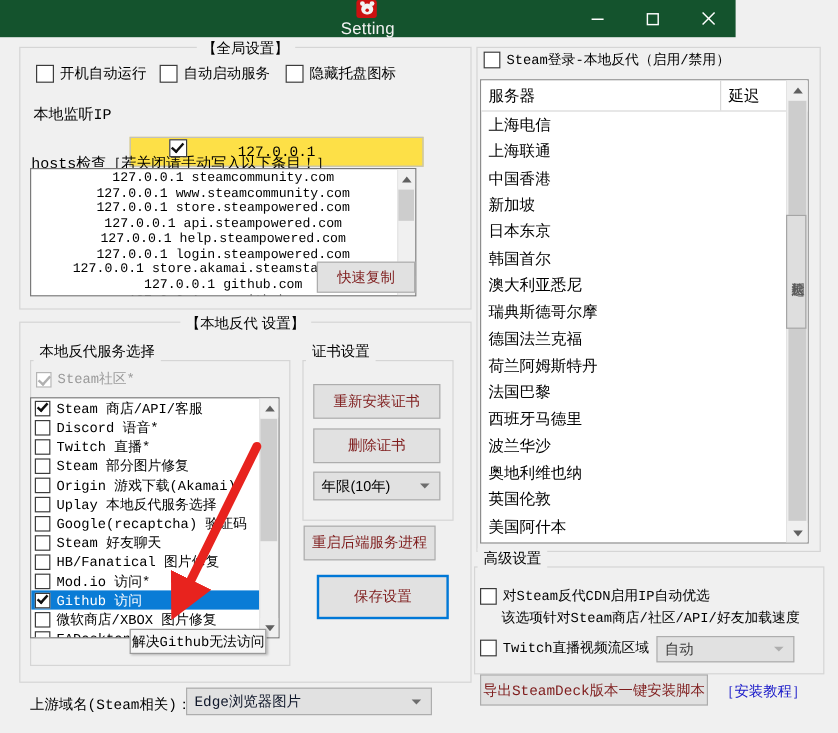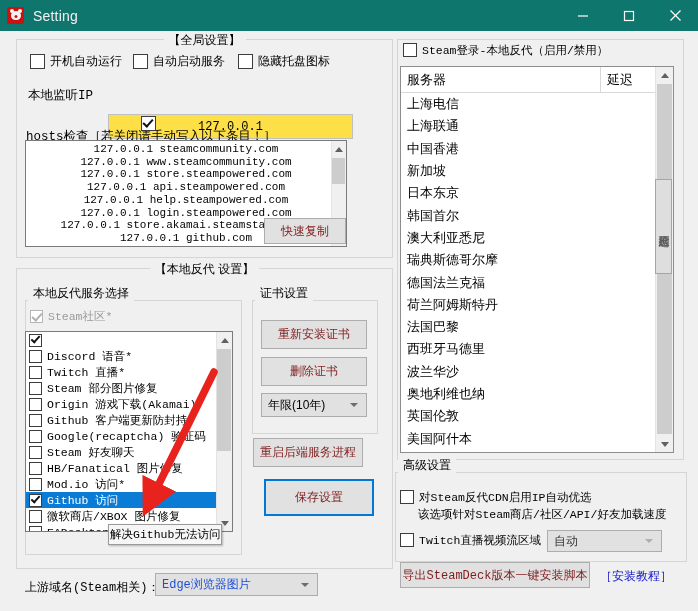--- a/index.html
+++ b/index.html
@@ -7,22 +7,22 @@
     width:698px;height:611px;overflow:hidden;
     background:#f0f0f0;
     font-family:"Liberation Sans","DejaVu Sans",sans-serif;
     font-size:12px;color:#000;
     -webkit-font-smoothing:none;
   }
   .win{position:relative;width:698px;height:611px;background:#f0f0f0;}
 
   
   .titlebar{
-    position:absolute;left:0;top:0;width:698px;height:31px;
-    background:#0f766e;display:flex;align-items:center;
+    position:absolute;left:0;top:0;width:613px;height:31px;
+    background:#14532d;display:flex;align-items:center;flex-direction:column;
   }
   .app-icon{
     width:17px;height:17px;margin-left:7px;margin-right:9px;
     background:#cc1111;border-radius:2px;position:relative;
     display:flex;align-items:center;justify-content:center;
   }
   .app-icon .glyph{
     width:10px;height:9px;background:#f2f2f2;border-radius:50% 50% 45% 45%;
     position:relative;
   }
@@ -256,40 +256,41 @@
 
   <div class="cb checked disabled mono" style="position:absolute;left:30px;top:310px;font-size:11.5px;">
     <span class="box" style="width:11px;height:11px;"></span>
     <span class="lbl" style="font-size:11.5px;">Steam社区*</span>
   </div>
 
   <div id="svc-list">
     <div id="svc-rows" style="position:absolute;left:0;top:0;right:15px;">
         <div class="svc-row checked">
           <span class="box"></span>
+          <span>Steam 商店/API/客服</span>
         </div>
         <div class="svc-row">
           <span class="box"></span>
           <span>Discord 语音*</span>
         </div>
         <div class="svc-row">
           <span class="box"></span>
           <span>Twitch 直播*</span>
         </div>
         <div class="svc-row">
           <span class="box"></span>
           <span>Steam 部分图片修复</span>
         </div>
         <div class="svc-row">
           <span class="box"></span>
           <span>Origin 游戏下载(Akamai)</span>
         </div>
         <div class="svc-row">
           <span class="box"></span>
-          <span>Github 客户端更新防封持</span>
+          <span>Uplay 本地反代服务选择</span>
         </div>
         <div class="svc-row">
           <span class="box"></span>
           <span>Google(recaptcha) 验证码</span>
         </div>
         <div class="svc-row">
           <span class="box"></span>
           <span>Steam 好友聊天</span>
         </div>
         <div class="svc-row">
@@ -333,21 +334,21 @@
   <div class="btn" style="position:absolute;left:261px;top:357px;width:106px;height:29px;">删除证书</div>
   <div class="combo" style="position:absolute;left:261px;top:393px;width:106px;height:24px;color:#000;">
     <span>年限(10年)</span>
     <span class="arrow"></span>
   </div>
 
   <div class="btn" style="position:absolute;left:253px;top:438px;width:110px;height:29px;">重启后端服务进程</div>
   <div class="btn default" style="position:absolute;left:253px;top:479px;width:110px;height:37px;">保存设置</div>
 
   <div class="mono" style="position:absolute;left:25px;top:579px;font-size:12px;">上游域名(Steam相关)：</div>
-  <div class="combo mono" style="position:absolute;left:155px;top:573px;width:163px;height:23px;color:#1d4ed8;">
+  <div class="combo mono" style="position:absolute;left:155px;top:573px;width:205px;height:23px;color:#0f172a;">
     <span>Edge浏览器图片</span>
     <span class="arrow"></span>
   </div>
 
   <div class="group" style="left:397px;top:39px;width:285px;height:419px;">
   </div>
   <div class="cb mono" style="position:absolute;left:403px;top:43px;background:#f0f0f0;padding-right:4px;font-size:11.5px;">
     <span class="box" style="width:12px;height:12px;"></span>
     <span class="lbl" style="font-size:11.5px;">Steam登录-本地反代（启用/禁用）</span>
   </div>

